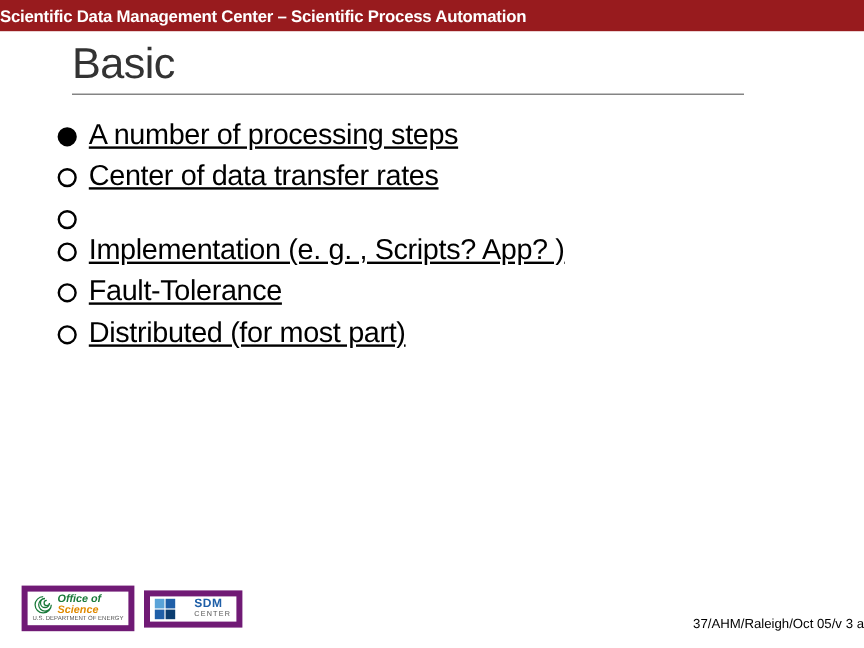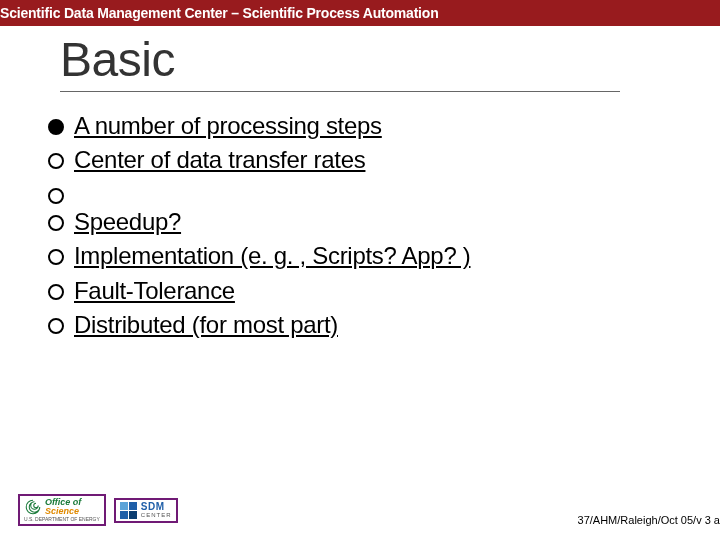--- a/index.html
+++ b/index.html
@@ -22,21 +22,21 @@
     line-height: 26px;
     box-sizing: border-box;
     letter-spacing: -0.2px;
   }
   .title-block {
     margin: 6px 0 0 60px;
     width: 560px;
   }
   .title-text {
     font-family: Verdana, Geneva, sans-serif;
-    font-size: 48px;
+    font-size: 36px;
     color: #333333;
     padding-bottom: 4px;
     letter-spacing: -0.5px;
   }
   .title-rule {
     height: 1px;
     background: #666666;
     width: 560px;
   }
   .bullets {
@@ -67,21 +67,21 @@
   }
   .footer-logos {
     position: absolute;
     left: 18px;
     bottom: 14px;
     display: flex;
     align-items: center;
     gap: 8px;
   }
   .logo-box {
-    border: 2px solid #701a75;
+    border: 5px solid #701a75;
     background: #ffffff;
     padding: 2px 4px;
     display: flex;
     align-items: center;
     font-size: 8px;
     line-height: 1;
   }
   .logo-os {
     display: flex;
     flex-direction: column;
@@ -97,21 +97,21 @@
     width: 18px;
     height: 18px;
     display: block;
   }
   .os-office { color: #1a7a3a; font-style: italic; font-weight: bold; font-size: 9px; }
   .os-science { color: #e08a00; font-style: italic; font-weight: bold; font-size: 9px; }
   .os-sub { font-size: 5px; color: #555; margin-top: 1px; }
   .logo-sdm {
     display: flex;
     align-items: center;
-    gap: 4px;
+    gap: 16px;
   }
   .sdm-blocks {
     display: grid;
     grid-template-columns: repeat(2, 8px);
     grid-template-rows: repeat(2, 8px);
     gap: 1px;
   }
   .sdm-blocks div { background: #1f5fa8; }
   .sdm-blocks div:nth-child(1){ background:#5aa3d8;}
   .sdm-blocks div:nth-child(4){ background:#0b3d70;}
@@ -148,24 +148,20 @@
     </div>
     <div class="bullet-row">
       <span class="bullet-marker"></span>
       <span>Center of data transfer rates</span>
     </div>
     <div class="bullet-row">
       <span class="bullet-marker"></span>
     </div>
     <div class="bullet-row">
       <span class="bullet-marker"></span>
-      <span>Speedup?</span>
-    </div>
-    <div class="bullet-row">
-      <span class="bullet-marker"></span>
       <span>Implementation (e. g. , Scripts? App? )</span>
     </div>
     <div class="bullet-row">
       <span class="bullet-marker"></span>
       <span>Fault-Tolerance</span>
     </div>
     <div class="bullet-row">
       <span class="bullet-marker"></span>
       <span>Distributed (for most part)</span>
     </div>

